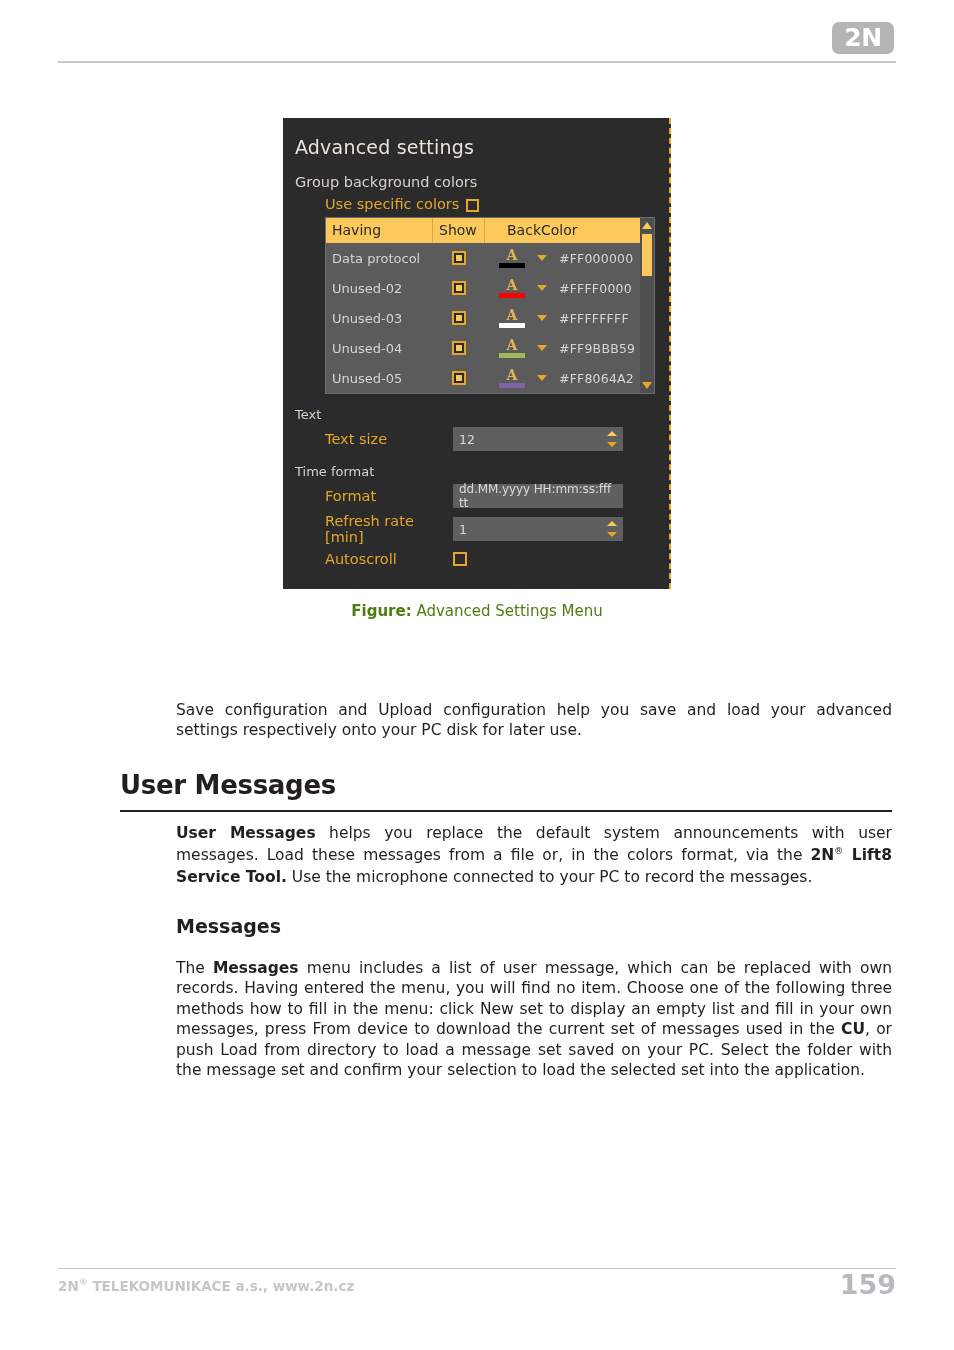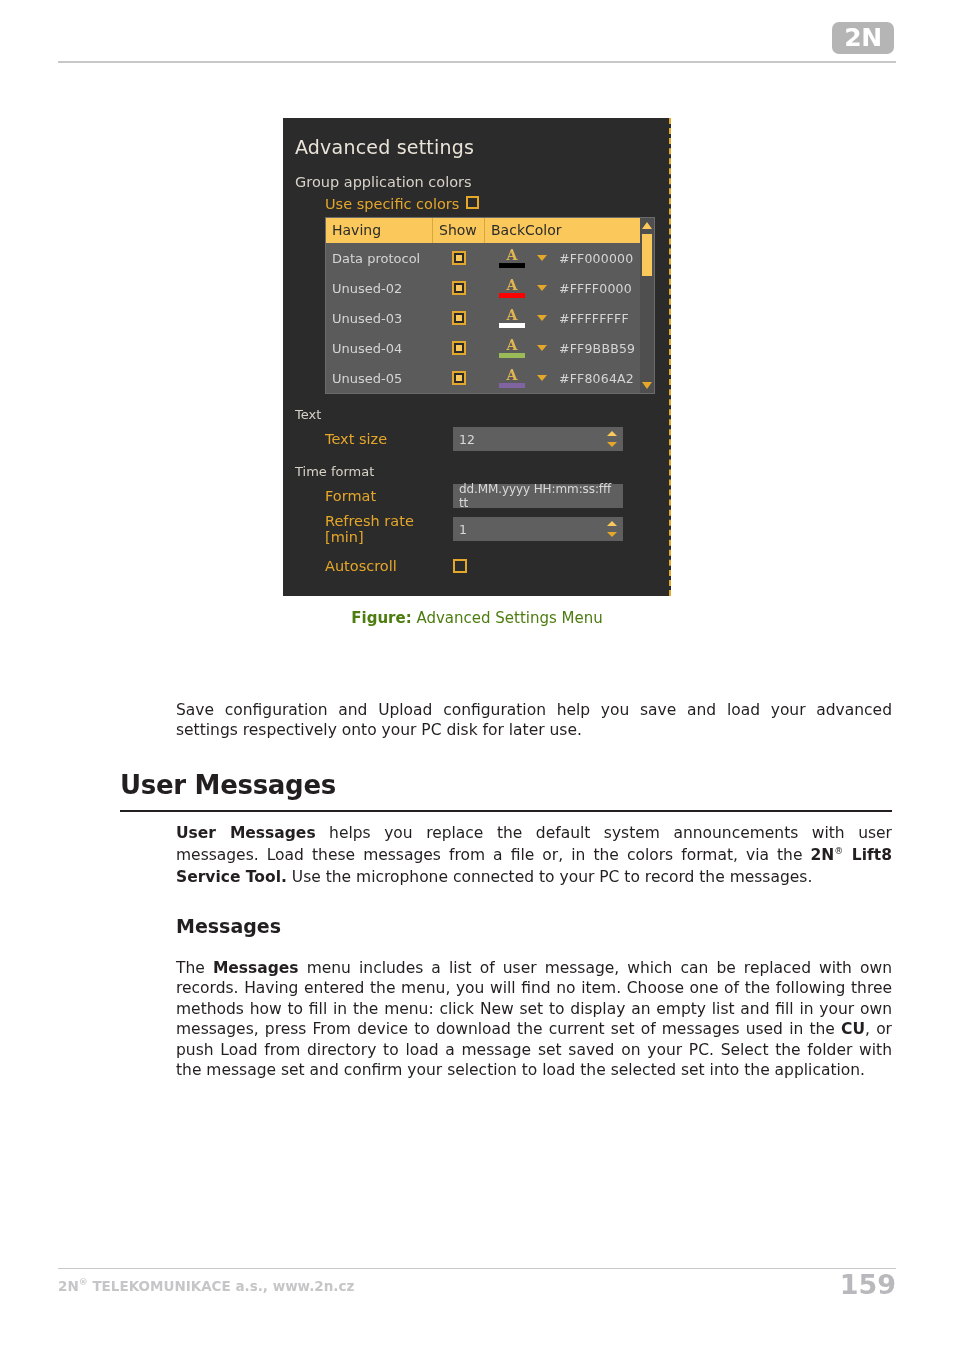--- a/index.html
+++ b/index.html
@@ -71,21 +71,21 @@
     padding: 16px 0 0 12px;
     font-family: "DejaVu Sans", sans-serif;
   }
   .sub-label {
     color: #e5a72a;
     font-size: 14.5px;
     font-family: "DejaVu Sans", sans-serif;
   }
   .use-specific {
     display: flex;
-    align-items: flex-start;
+    align-items: flex-end;
     padding: 6px 0 5px 42px;
     gap: 7px;
   }
   .cb-empty {
     width: 13px; height: 13px;
     border: 2px solid #e5a72a;
     box-sizing: border-box;
     background: #2b2b2b;
   }
 
@@ -107,21 +107,21 @@
     font-family: "DejaVu Sans", sans-serif;
   }
   .gh {
     padding-left: 6px;
     height: 25px;
     line-height: 25px;
     box-sizing: border-box;
   }
   .gh-source { width: 107px; border-right: 1px solid #d8a83c; }
   .gh-show   { width: 52px;  border-right: 1px solid #d8a83c; }
-  .gh-back   { flex: 1; }
+  .gh-back   { flex: 1; margin-left: 16px; }
 
   .grid-row {
     display: flex;
     align-items: center;
     height: 30px;
     font-size: 13px;
     color: #d5d5d5;
     font-family: "DejaVu Sans", sans-serif;
   }
   .c-source { width: 107px; padding-left: 6px; box-sizing: border-box; }
@@ -234,21 +234,21 @@
   .spin .up, .spin .dn {
     position: absolute; left: 0;
     width: 0; height: 0;
     border-left: 5px solid transparent;
     border-right: 5px solid transparent;
   }
   .spin .up { top: 1px;    border-bottom: 5px solid #fbc95b; }
   .spin .dn { bottom: 1px; border-top: 5px solid #e5a72a; }
 
   .field-wide { width: 170px; font-size: 12px; letter-spacing: -0.1px; }
-  .cb-row { padding: 6px 0 0 42px; margin-top: 7px; }
+  .cb-row { padding: 6px 0 0 42px; }
   .cb-box-lg {
     width: 14px; height: 14px;
     border: 2px solid #e5a72a;
     box-sizing: border-box;
     background: #2b2b2b;
   }
 
   
   .fig-caption {
     text-align: center;
@@ -329,21 +329,21 @@
   <div class="logo">2N</div>
   <div class="header-rule"></div>
 </div>
 
 <div class="figure-wrap">
 
   <div class="dlg">
 
     <div class="dlg-title">Advanced settings</div>
 
-    <div class="grp-label">Group application colors</div>
+    <div class="grp-label">Group background colors</div>
 
     <div class="use-specific">
       <span class="sub-label">Use specific colors</span>
       <span class="cb-empty"></span>
     </div>
 
     <div class="grid">
 
       <div class="grid-head">
         <div class="gh gh-source">Having</div>

